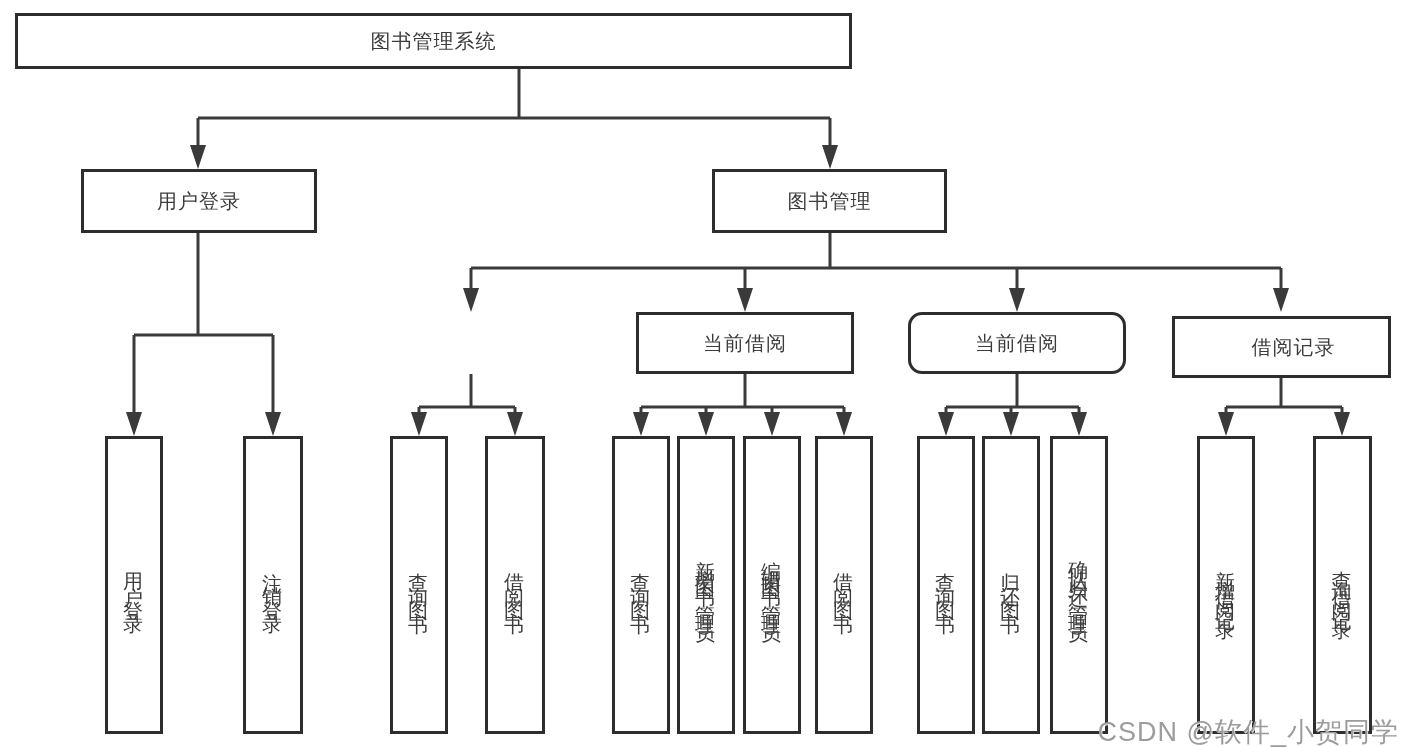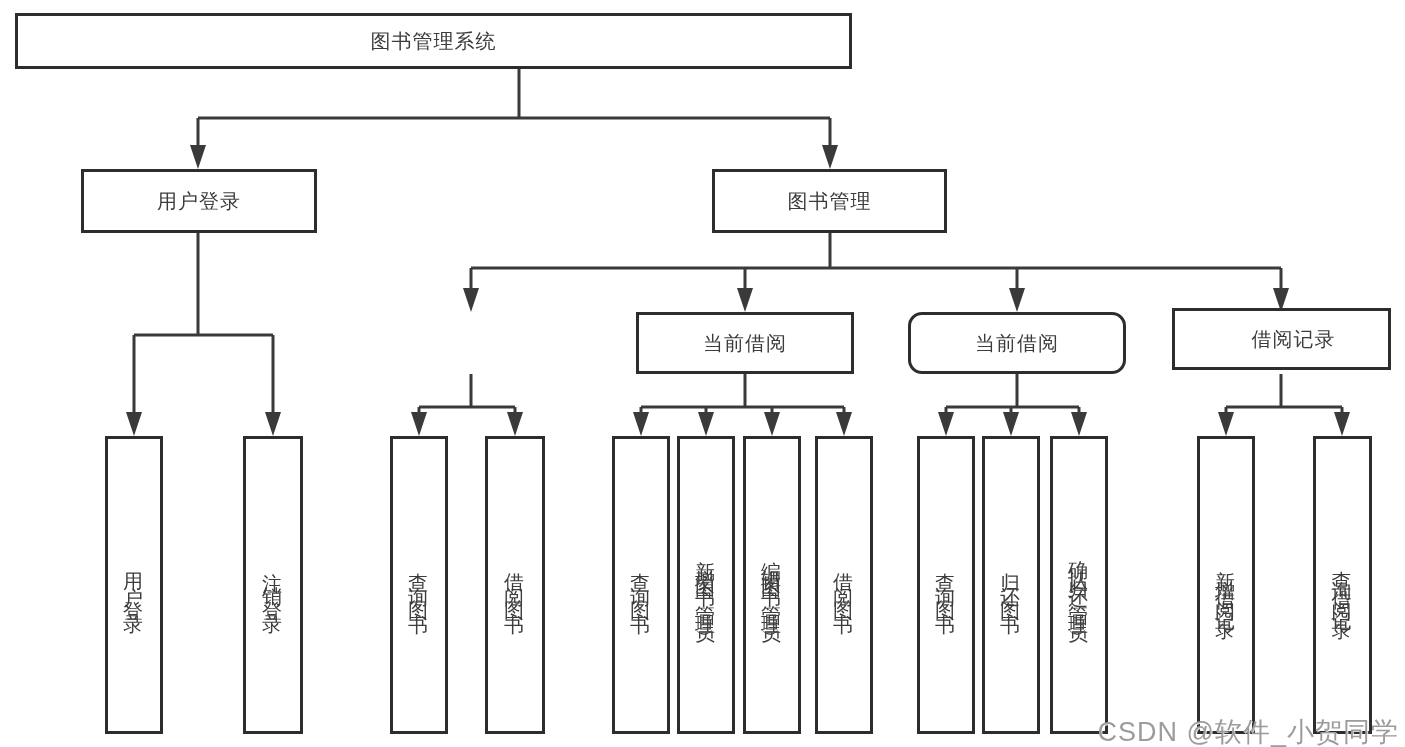--- a/index.html
+++ b/index.html
@@ -115,21 +115,21 @@
   <div class="node" style="left:712px; top:169px; width:235px; height:64px;align-items:center;">
     <span>图书管理</span>
   </div>
 
   <div class="node" style="left:636px; top:312px; width:218px; height:62px;">
     <span>当前借阅</span>
   </div>
   <div class="node" style="left:908px; top:312px; width:218px; height:62px;border-radius:14px;">
     <span>当前借阅</span>
   </div>
-  <div class="node" style="left:1172px; top:308px; width:219px; height:62px;padding-left:24px;">
+  <div class="node" style="left:1172px; top:316px; width:219px; height:62px;padding-left:24px;">
     <span>借阅记录</span>
   </div>
 
   <div class="node leaf v4" style="left:105px; top:436px; width:58px; height:298px;">
     <span>用户登录</span>
   </div>
   <div class="node leaf v4" style="left:243px; top:436px; width:60px; height:298px;">
     <span>注销登录</span>
   </div>
 

